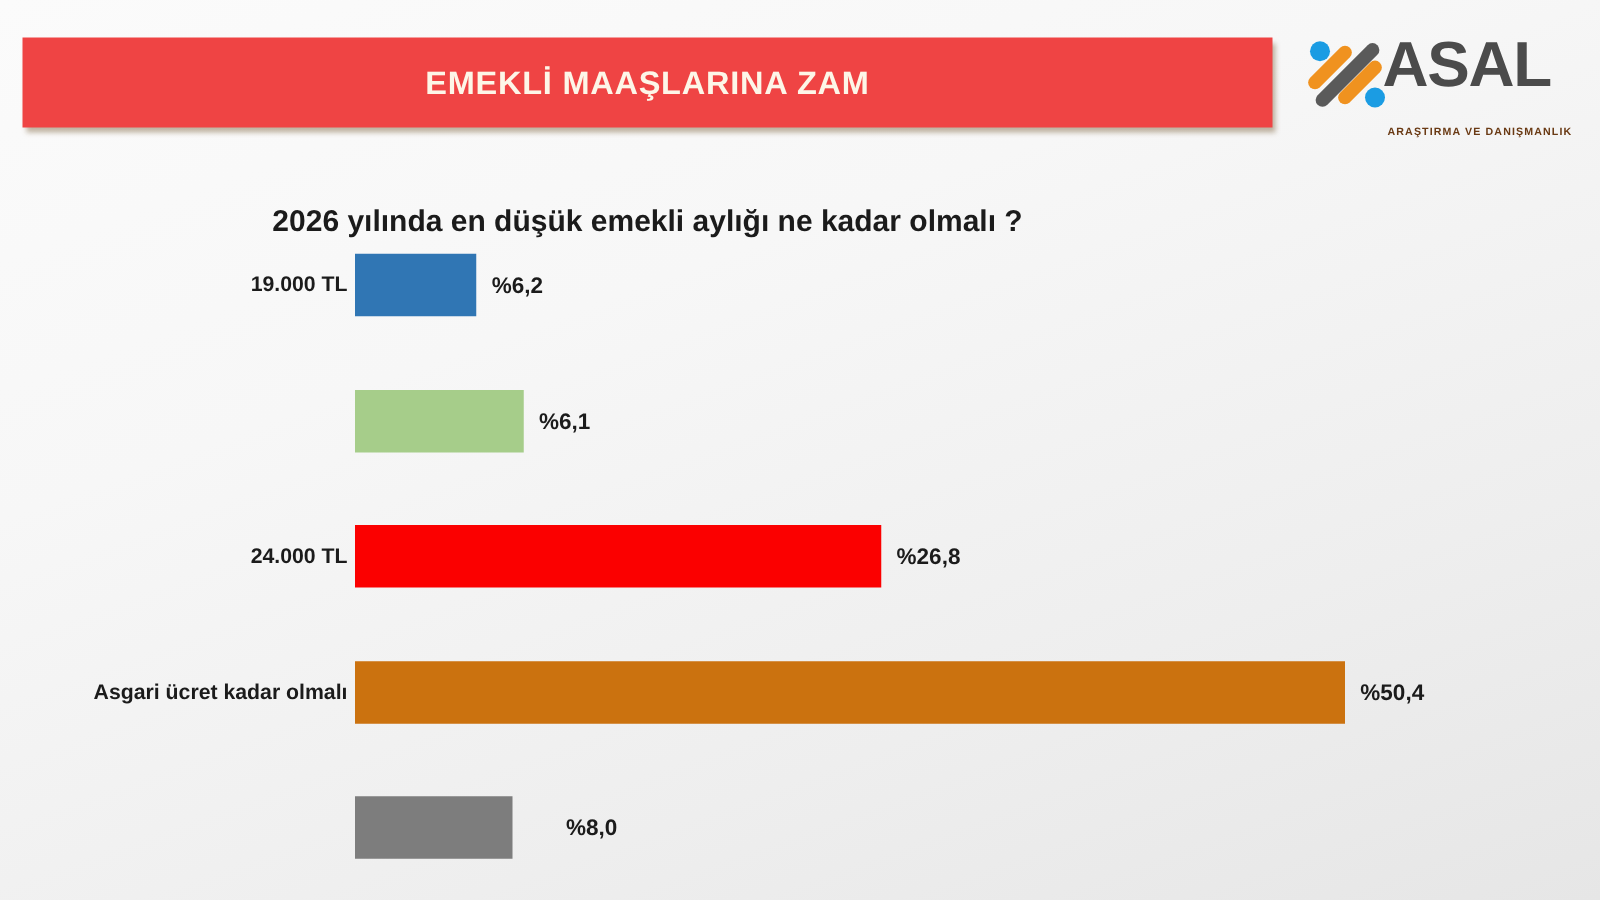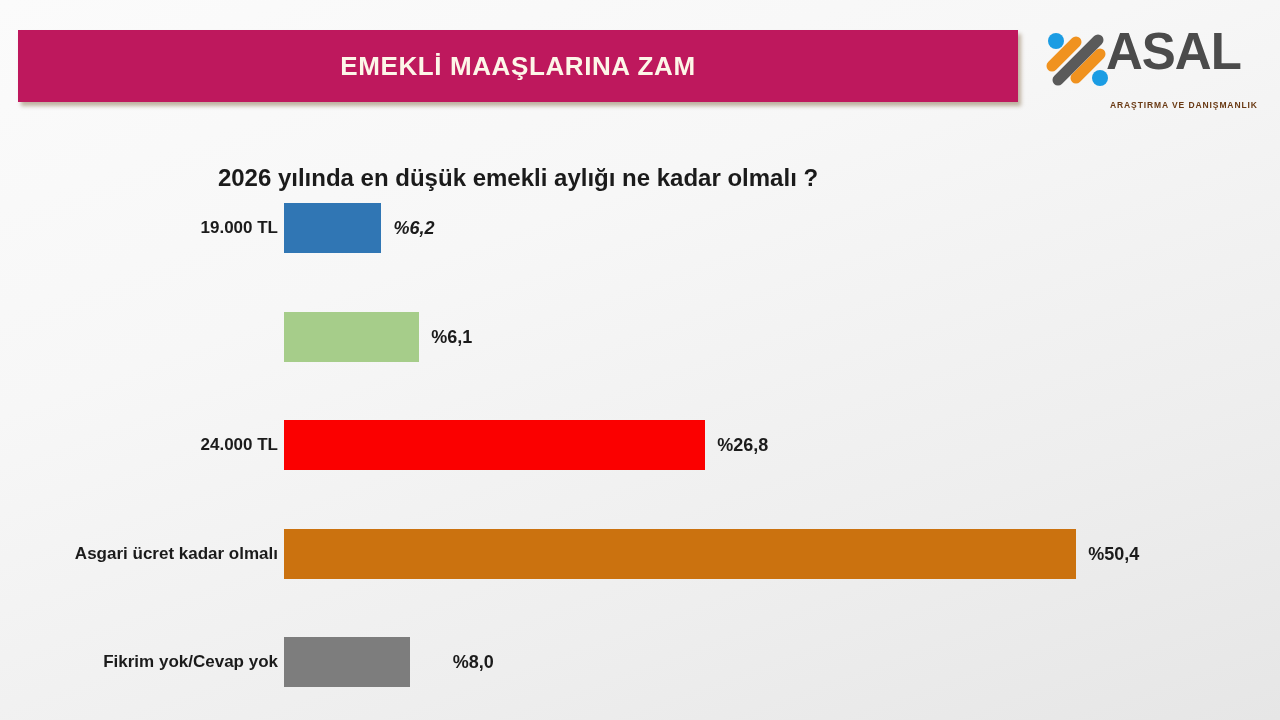--- a/index.html
+++ b/index.html
@@ -22,21 +22,21 @@
     left: 0; top: 0;
     width: 1280px;
     height: 115px;
   }
   #title-banner {
     position: absolute;
     left: 18px;
     top: 30px;
     width: 1000px;
     height: 72px;
-    background: #be185d;
+    background: #ef4444;
     box-shadow: 3px 4px 4px rgba(120, 90, 50, 0.45);
     display: flex;
     align-items: center;
     justify-content: center;
   }
   #title-banner .title-text {
     color: #fdf6e8;
     font-size: 26px;
     font-weight: bold;
     letter-spacing: 0.6px;
@@ -168,34 +168,33 @@
   </div>
 
 </div>
 
 <div id="subtitle">2026 yılında en düşük emekli aylığı ne kadar olmalı ?</div>
 
 <div id="chart">
     <div class="bar-row" style="top: 24px;">
       <div class="cat-label">19.000 TL</div>
       <div class="bar" style="width: 97.464px; background: rgb(48, 118, 180);"></div>
-      <div class="value-label" style="left: 377.464px; font-style: italic;">%6,2</div>
+      <div class="value-label" style="left: 377.464px;">%6,2</div>
     </div>
     <div class="bar-row" style="top: 132.5px;">
       <div class="bar" style="width: 135.192px; background: rgb(166, 205, 138);"></div>
       <div class="value-label" style="left: 415.192px;">%6,1</div>
     </div>
     <div class="bar-row" style="top: 241px;">
       <div class="cat-label">24.000 TL</div>
       <div class="bar" style="width: 421.296px; background: rgb(251, 0, 0);"></div>
       <div class="value-label" style="left: 701.296px;">%26,8</div>
     </div>
     <div class="bar-row" style="top: 349.5px;">
       <div class="cat-label">Asgari ücret kadar olmalı</div>
       <div class="bar" style="width: 792.288px; background: rgb(203, 114, 15);"></div>
       <div class="value-label" style="left: 1072.29px;">%50,4</div>
     </div>
     <div class="bar-row" style="top: 458px;">
-      <div class="cat-label">Fikrim yok/Cevap yok</div>
       <div class="bar" style="width: 125.76px; background: rgb(125, 125, 125);"></div>
       <div class="value-label" style="left: 405.76px; margin-left: 31px;">%8,0</div>
     </div>
   </div>
 
 </body></html>

